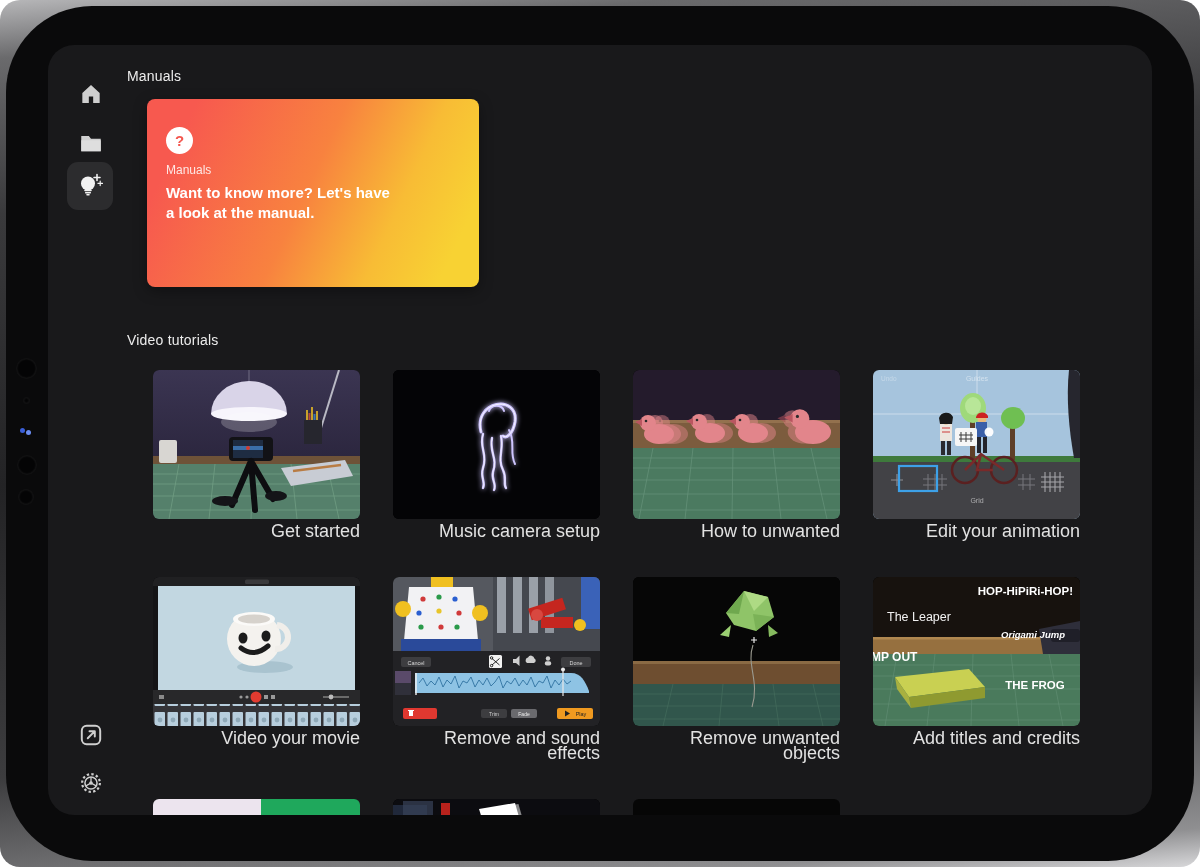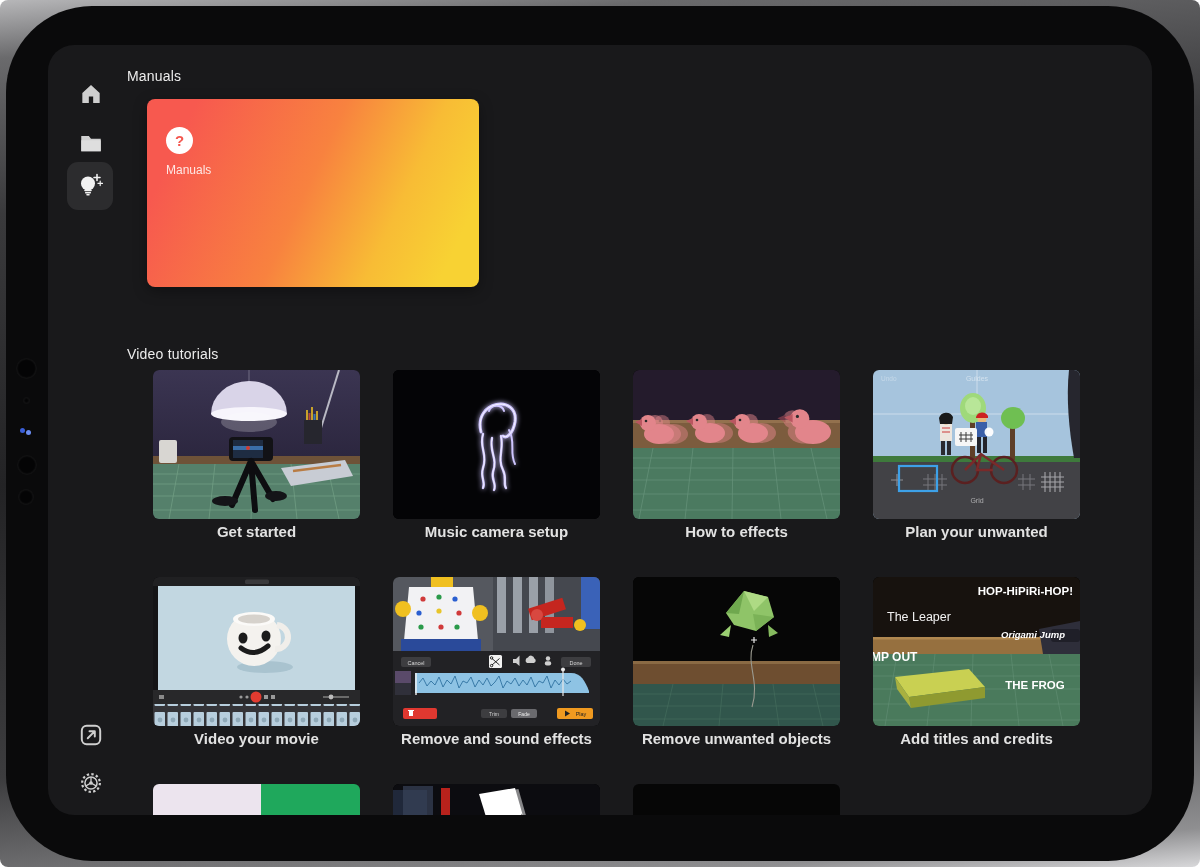--- a/index.html
+++ b/index.html
@@ -1,19 +1,19 @@
 <!DOCTYPE html>
 <html><head>
 <meta charset="utf-8">
 <style>
   html,body{margin:0;padding:0;background:#ffffff;font-family:"Liberation Sans",sans-serif;}
   .stage{position:relative;width:1200px;height:867px;overflow:hidden;}
 
   
-  .device{position:absolute;inset:0;border-radius:8px;
+  .device{position:absolute;inset:0;border-radius:20px;
     background:linear-gradient(175deg,#b7b7b9 0%,#6a6a6c 6%,#3a3a3c 22%,#232325 50%,#3c3c3e 80%,#8f8f91 96%,#d8d8da 100%);padding-left:19px;}
   .bezel{position:absolute;inset:6px;border-radius:86px;background:#0a0a0b;}
   .cam-dot{position:absolute;border-radius:50%;background:#040405;box-shadow:inset 0 0 2px rgba(255,255,255,.10),0 0 0 1px rgba(255,255,255,.03);}
   .cam-glint{position:absolute;border-radius:50%;}
 
   
   .screen{position:absolute;left:48px;top:45px;width:1104px;height:770px;border-radius:26px;
     background:#19191b;overflow:hidden;}
 
   
@@ -32,21 +32,21 @@
     display:flex;align-items:center;justify-content:center;font-size:15px;font-weight:bold;color:#f4564e;}
   .card-cat{position:absolute;left:19px;top:64px;font-size:12px;color:rgba(255,255,255,.85);}
   .card-title{position:absolute;left:19px;top:84px;width:228px;font-size:15px;line-height:20px;font-weight:600;color:#ffffff;}
 
   
   .tgrid{position:absolute;left:105px;top:325px;width:927px;display:grid;
     grid-template-columns:repeat(4,207px);column-gap:33px;row-gap:38px;}
   .cell{width:207px;}
   .thumb{width:207px;height:149px;border-radius:6px;overflow:hidden;position:relative;background:#000;cursor:pointer;}
   .thumb svg{display:block;width:100%;height:100%;}
-  .caption{margin-top:5px;font-size:15px;line-height:15px;color:#e2e2e2;text-align:center;font-weight:bold;}
+  .caption{margin-top:5px;font-size:18px;line-height:15px;color:#e2e2e2;text-align:right;}
   .art text{font-family:"Liberation Sans",sans-serif;}
   .split-thumb{width:100%;height:100%;background:linear-gradient(90deg,#ece4ee 0 52%,#1fa85c 52% 100%);}
   .black-thumb{width:100%;height:100%;background:#060606;}
 </style>
 </head>
 <body>
 
 <div class="stage">
   <div class="device">
     <div class="bezel">
@@ -92,23 +92,24 @@
           <circle cx="12" cy="12" r="1.7" fill="#cfcfcf"></circle>
           <path d="M12 12 V6.6 M12 12 L16.7 14.7 M12 12 L7.3 14.7" stroke="#cfcfcf" stroke-width="1.2"></path>
         </svg>
       </div>
 
       <div class="h-label" style="left:79px;top:23px;">Manuals</div>
 
       <div class="manual-card">
         <div class="q-circle">?</div>
         <div class="card-cat">Manuals</div>
-      </div>
-
-      <div class="h-label" style="left:79px;top:287px;margin-top:14px;">Video tutorials</div>
+        <div class="card-title">Want to know more? Let's have a look at the manual.</div>
+      </div>
+
+      <div class="h-label" style="left:79px;top:287px;">Video tutorials</div>
 
       <div class="tgrid">
 
         <div class="cell">
           <div class="thumb">
             <svg class="art" viewBox="0 0 207 149" preserveAspectRatio="none">
               <defs>
                   <linearGradient id="a1bg" x1="0" y1="0" x2="0" y2="1">
                 <stop offset="0" stop-color="#3b3552"></stop>
                     <stop offset="1" stop-color="#211c31"></stop>
@@ -198,21 +199,21 @@
                 <use href="#a3duck" transform="translate(26,64)"></use>
                 <use href="#a3duck" transform="translate(85,63)" opacity=".45"></use>
                 <use href="#a3duck" transform="translate(77,63)"></use>
                 <use href="#a3duck" transform="translate(128,63)" opacity=".5"></use>
                 <use href="#a3duck" transform="translate(120,63)"></use>
                 <use href="#a3duck" transform="translate(172,62) scale(1.15)" opacity=".5"></use>
                 <use href="#a3duck" transform="translate(180,62) scale(1.2)"></use>
               </g>
             </svg>
           </div>
-          <div class="caption">How to effects</div>
+          <div class="caption">How to unwanted</div>
         </div>
 
         <div class="cell">
           <div class="thumb">
             <svg class="art" viewBox="0 0 207 149" preserveAspectRatio="none">
               <rect width="207" height="149" fill="#a6c4dd"></rect>
               <rect y="86" width="207" height="8" fill="#3e7a3c"></rect>
               <rect y="92" width="207" height="57" fill="#424246"></rect>
               <path d="M0 44 H207 M104 0 V86" stroke="rgba(255,255,255,.55)" stroke-width=".8"></path>
               <path d="M196 0 H207 V88 H201 C196 60 193 28 196 0 Z" fill="#26262e"></path>
@@ -246,21 +247,21 @@
               <path d="M18 110 H30 M24 104 V116" stroke="#8d8d92" stroke-width="1.2"></path>
               <path d="M55 104 V120 M62 104 V120 M69 104 V120 M50 109 H74 M50 115 H74" stroke="#77777c" stroke-width="1"></path>
               <path d="M150 104 V120 M157 104 V120 M145 109 H162 M145 115 H162" stroke="#77777c" stroke-width="1"></path>
               <path d="M172 102 V122 M177 102 V122 M182 102 V122 M187 102 V122 M168 107 H191 M168 112 H191 M168 117 H191" stroke="#a5a5aa" stroke-width="1.1"></path>
               <rect x="26" y="96" width="38" height="25" fill="none" stroke="#3da1e8" stroke-width="2.2"></rect>
               <text x="8" y="11" font-size="6.5" fill="rgba(255,255,255,.35)">Undo</text>
               <text x="104" y="11" text-anchor="middle" font-size="7" fill="rgba(255,255,255,.5)">Guides</text>
               <text x="104" y="133" text-anchor="middle" font-size="7" fill="rgba(255,255,255,.55)">Grid</text>
             </svg>
           </div>
-          <div class="caption">Plan your unwanted</div>
+          <div class="caption">Edit your animation</div>
         </div>
 
         <div class="cell">
           <div class="thumb">
             <svg class="art" viewBox="0 0 207 149" preserveAspectRatio="none">
               <defs>
                   <pattern id="a5film" width="13" height="22" patternUnits="userSpaceOnUse">
                 <rect x="1.5" y="3" width="10.5" height="16" rx="1" fill="#b7cedd"></rect>
                 <circle cx="7" cy="11" r="2.4" fill="#8fa9b8"></circle>
                   </pattern>

